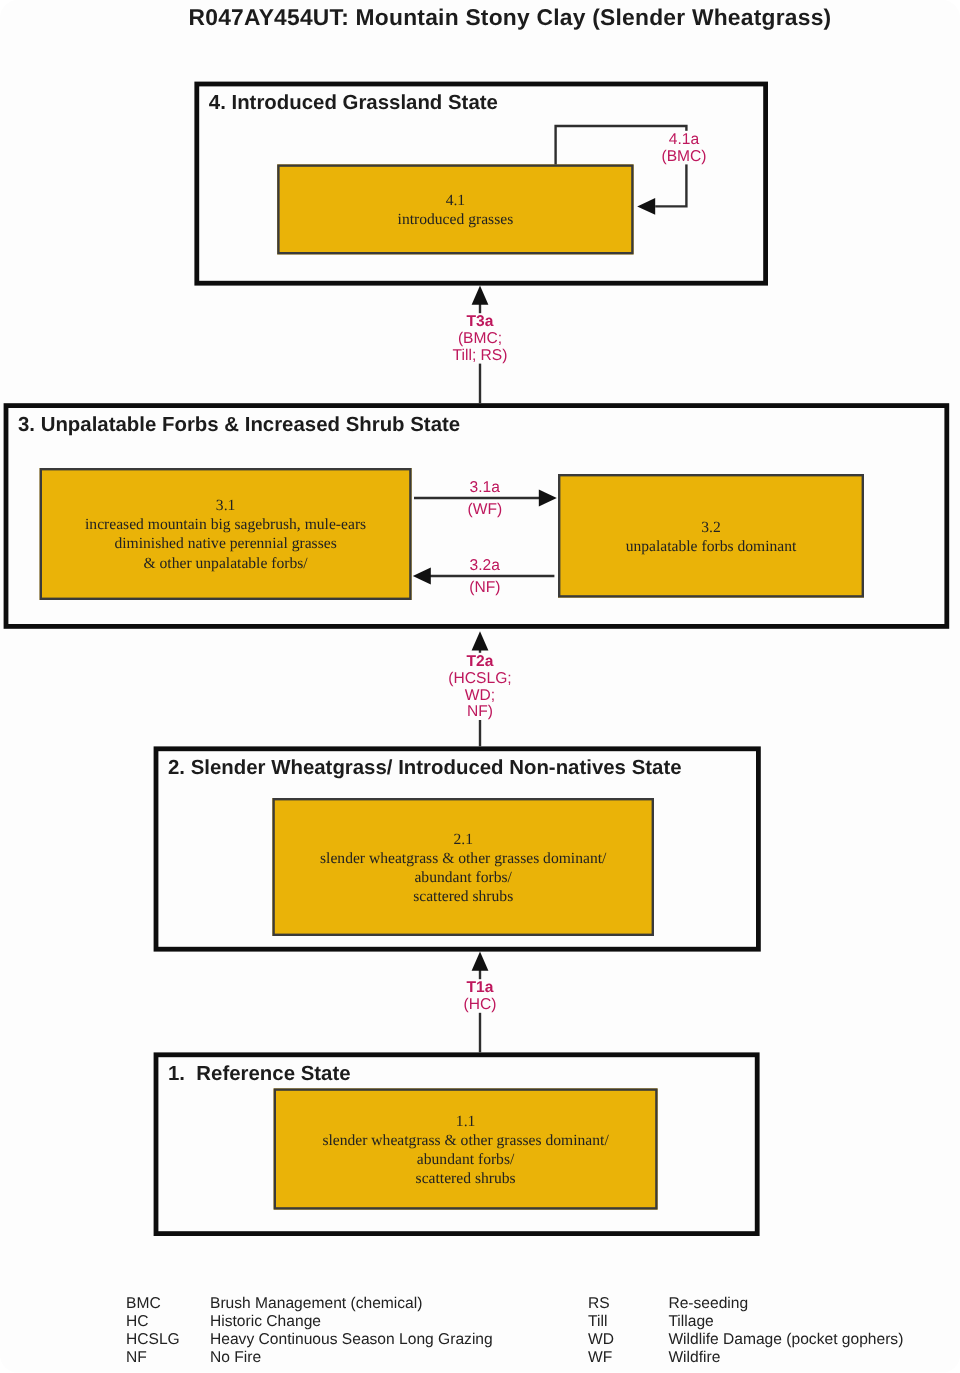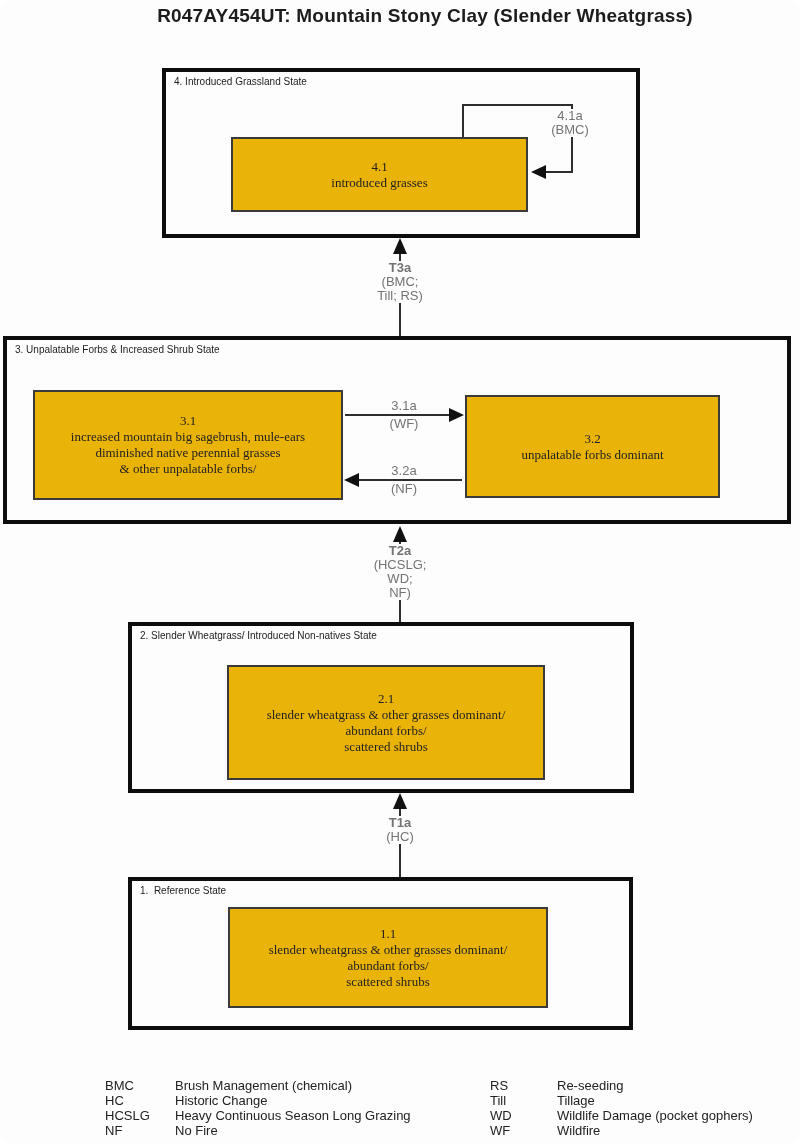--- a/index.html
+++ b/index.html
@@ -11,33 +11,33 @@
   .title {
     position:absolute; left:50px; top:5px; width:750px;
     text-align:center; font-size:19px; font-weight:bold; letter-spacing:0.2px;
   }
   .state {
     position:absolute; border:4px solid #0d0d0d; background:transparent;
     box-sizing:border-box;
   }
   .state-header {
     position:absolute; left:8px; top:4px;
-    font-size:10px; font-weight:normal; white-space:pre;
+    font-size:17px; font-weight:bold; white-space:pre;
   }
   .community {
     position:absolute; box-sizing:border-box;
     background:#eab308; border:2px solid #3a3a3a;
     display:flex; flex-direction:column; justify-content:center; align-items:center;
     text-align:center; font-size:13px; line-height:16px; color:#222;font-family:Liberation Serif, serif;
   }
   .community .cline { width:100%; }
   .arrow-layer { position:absolute; left:0; top:0; z-index:5; pointer-events:none; }
   .alabel {
     position:absolute; z-index:6; text-align:center;
-    font-size:13px; line-height:14px; color:#737373;
+    font-size:13px; line-height:14px; color:#be185d;
   }
   .alabel.bg { background:#fdfdfd; }
   .alabel .tname { font-weight:bold; }
   .alabel .gap { margin-top:4px; }
   .legend-code { position:absolute; font-size:13px; color:#222; }
   .legend-label { position:absolute; font-size:13px; color:#222; }
 
   
   .state-4 { left:162px; top:68px;  width:478px; height:170px; }
   .state-3 { left:3px;   top:336px; width:788px; height:188px; }

